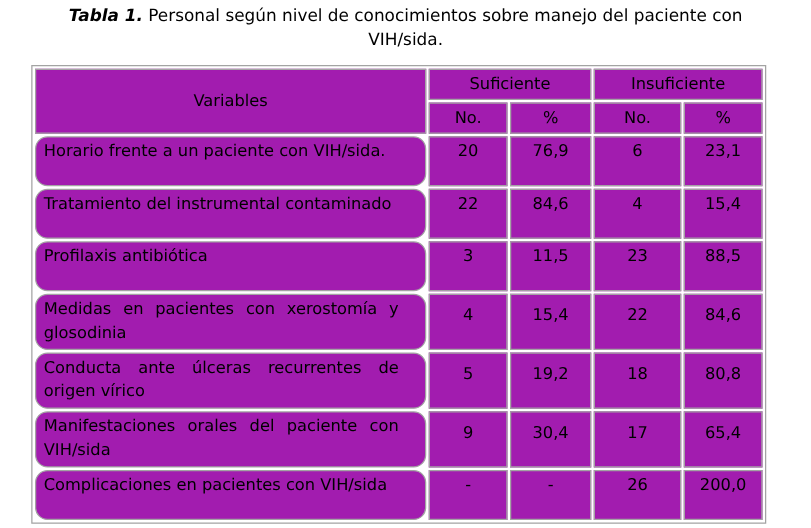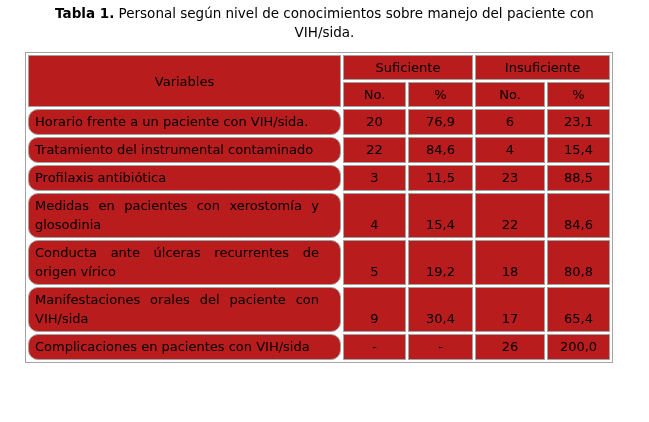--- a/index.html
+++ b/index.html
@@ -12,51 +12,51 @@
   }
   .page { padding-top: 4px; }
   .caption {
     width: 592px;
     margin: 0 auto 10px auto;
     text-align: center;
     font-size: 13.5px;
     line-height: 19px;
     color: #000000;
   }
-  .caption .cap-label { font-weight: bold; }
+  .caption .cap-label { font-weight: bold; font-style: italic; }
   table.data-table {
     margin-left: 25px;
     border-collapse: separate;
     border-spacing: 2px;
     border: 1px solid #a3a3a3;
     table-layout: fixed;
     font-size: 13px;
   }
   col.c-var   { width: 313px; }
   col.c-no1   { width: 63px; }
   col.c-pct1  { width: 65px; }
   col.c-no2   { width: 70px; }
   col.c-pct2  { width: 63px; }
   th, td {
     border: 1px solid #a3a3a3;
     font-weight: normal;
     line-height: 19px;
-    background: #b91c1c;
+    background: #a21caf;
   }
   th { text-align: center; vertical-align: middle; padding: 2px 4px; }
   td.var-cell {
     text-align: justify;
     vertical-align: top;
     padding: 2px 21px 3px 6px;
     border-radius: 10px;
   }
   td.num-cell {
     text-align: center;
     vertical-align: bottom;
-    padding: 2px 4px 3px 4px;
+    padding: 2px 4px 17px 4px;
   }
   .source {
     margin: 4px 0 0 18px;
     font-size: 13px;
     color: #000000;
   }
 </style>
 </head>
 <body>
 

